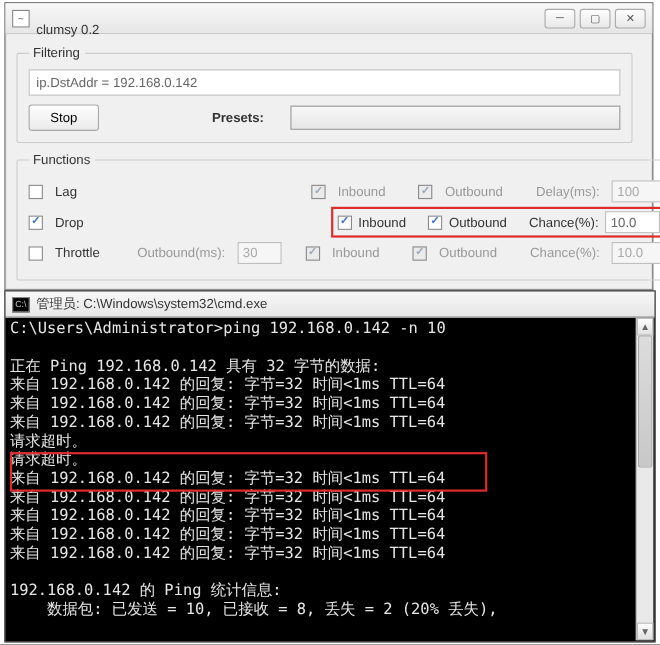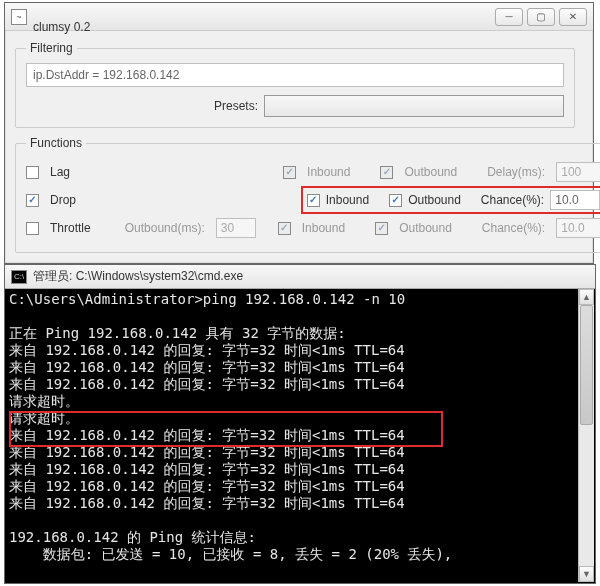--- a/index.html
+++ b/index.html
@@ -78,21 +78,21 @@
     height: 24px;
     min-width: 64px;
     padding: 0 14px;
     border: 1px solid #a9a9a9;
     border-radius: 3px;
     background: linear-gradient(#fdfdfd,#ebebeb);
     font-family: inherit;
     font-size: 12px;
     cursor: pointer;
   }
-  .presets-label { margin-left: auto; margin-right: 6px; color: #333; }
+  .presets-label { margin-left: auto; margin-right: 24px; color: #333; font-weight: bold; }
   .presets-select {
     width: 300px; height: 22px;
     border: 1px solid #999;
     background: linear-gradient(#f7f7f7,#e7e7e7);
   }
   .func-row {
     display: flex;
     align-items: center;
     height: 28px;
     gap: 11px;
@@ -198,20 +198,21 @@
       <div class="winbtn">─</div>
       <div class="winbtn">▢</div>
       <div class="winbtn">✕</div>
     </div>
   </div>
   <div class="client">
     <fieldset>
       <legend>Filtering</legend>
       <input class="filter-input" value="ip.DstAddr = 192.168.0.142" style="">
       <div class="row2">
+        <button class="btn">Stop</button>
         <span class="presets-label">Presets:</span>
         <div class="presets-select"></div>
       </div>
     </fieldset>
 
     <fieldset>
       <legend>Functions</legend>
 
       <div class="func-row">
         <span class="chk"></span>

